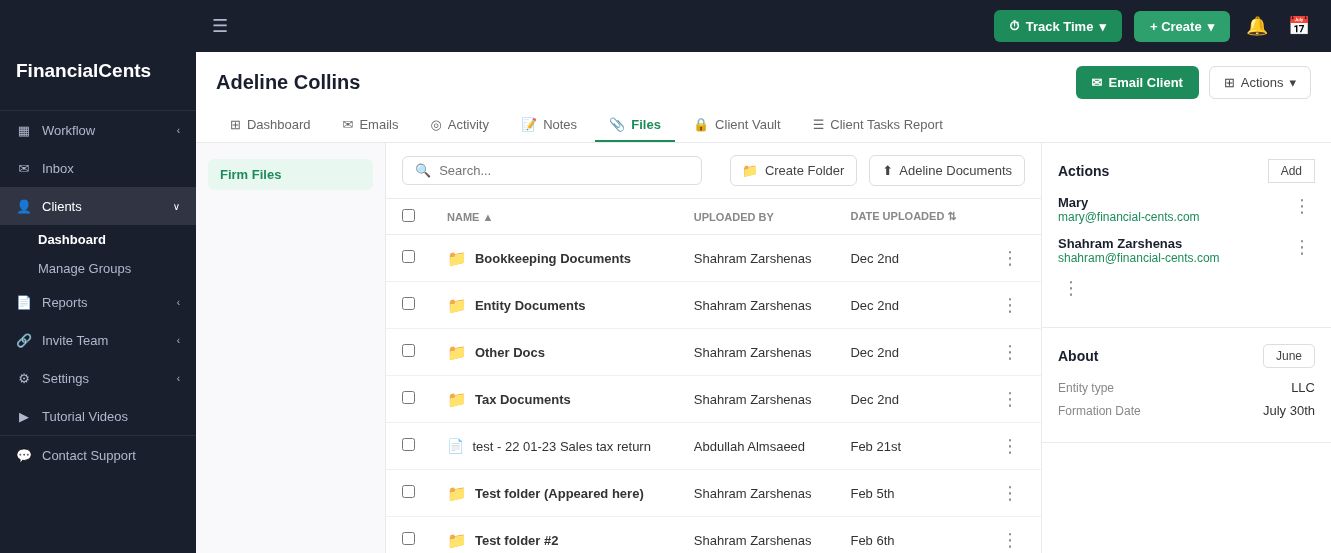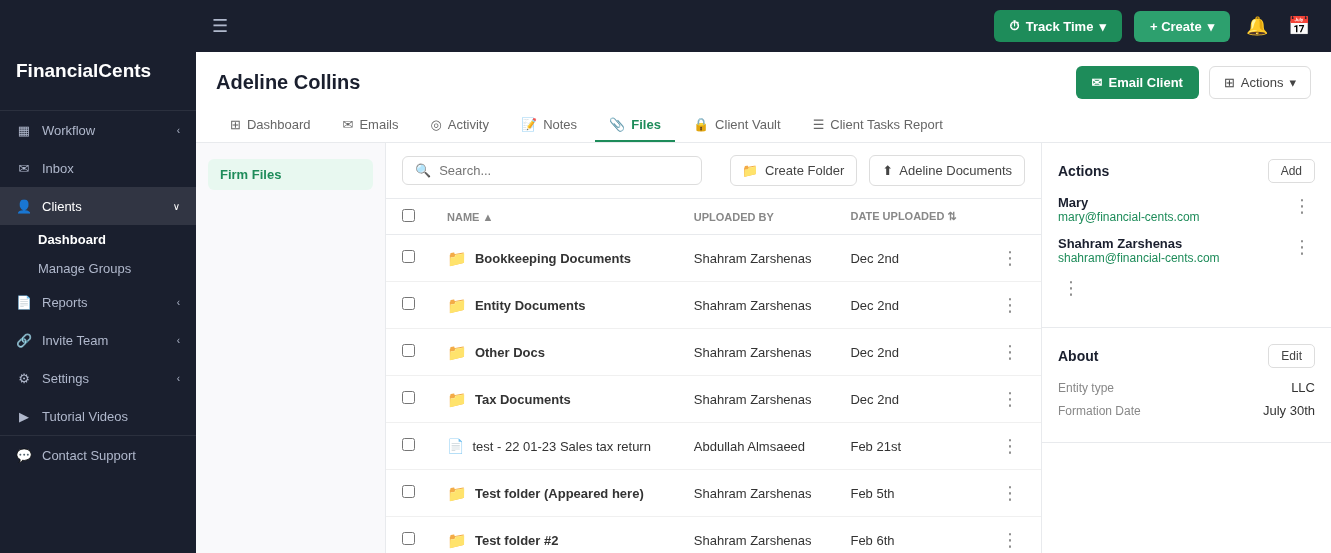--- a/index.html
+++ b/index.html
@@ -63,21 +63,21 @@
     .folder-icon { color: #f5a623; font-size: 16px; }
     .file-icon { color: #888; font-size: 14px; }
     .three-dots { background: none; border: none; cursor: pointer; color: #888; font-size: 18px; padding: 2px 6px; border-radius: 4px; }
     .checkbox-col { width: 36px; }
 
     
     .right-panel { width: 290px; border-left: 1px solid #e8eaed; flex-shrink: 0; overflow-y: auto; background: #fff; }
     .panel-section { padding: 16px; border-bottom: 1px solid #e8eaed; }
     .panel-section-header { display: flex; align-items: center; justify-content: space-between; margin-bottom: 12px; }
     .panel-section-title { font-size: 14px; font-weight: 700; color: #1a1f2e; }
-    .btn-add { background: #fff; border: 1px solid #ddd; border-radius: 5px; padding: 4px 12px; font-size: 12px; cursor: pointer; color: #444; }
+    .btn-add { background: #fff; border: 1px solid #ddd; border-radius: 0; padding: 4px 12px; font-size: 12px; cursor: pointer; color: #444; }
     .btn-edit { background: #fff; border: 1px solid #ddd; border-radius: 5px; padding: 4px 12px; font-size: 12px; cursor: pointer; color: #444; }
     .contact-item { margin-bottom: 12px; display: flex; align-items: flex-start; justify-content: space-between; }
     .contact-info .contact-name { font-size: 13px; font-weight: 600; color: #1a1f2e; }
     .contact-info .contact-email { font-size: 12px; color: #1e8c5a; }
     .contact-menu-btn { background: none; border: none; cursor: pointer; color: #888; font-size: 18px; padding: 0 4px; }
     .about-row { display: flex; align-items: center; justify-content: space-between; margin-bottom: 8px; gap: 20px; }
     .about-label { font-size: 12px; color: #888; }
     .about-value { font-size: 13px; color: #333; font-weight: 500; }
   </style>
 </head>
@@ -383,21 +383,21 @@
   </div>
               <div class="contact-item">
     <button class="contact-menu-btn">⋮</button>
   </div>
             </div>
         </div>
 
         <div class="panel-section">
           <div class="panel-section-header">
             <span class="panel-section-title">About</span>
-            <button class="btn-edit">Edit</button>
+            <button class="btn-edit">June</button>
           </div>
           <div id="about-list">
               <div class="about-row">
     <span class="about-label">Entity type</span>
     <span class="about-value">LLC</span>
   </div>
               <div class="about-row">
     <span class="about-label">Formation Date</span>
     <span class="about-value">July 30th</span>
   </div>

